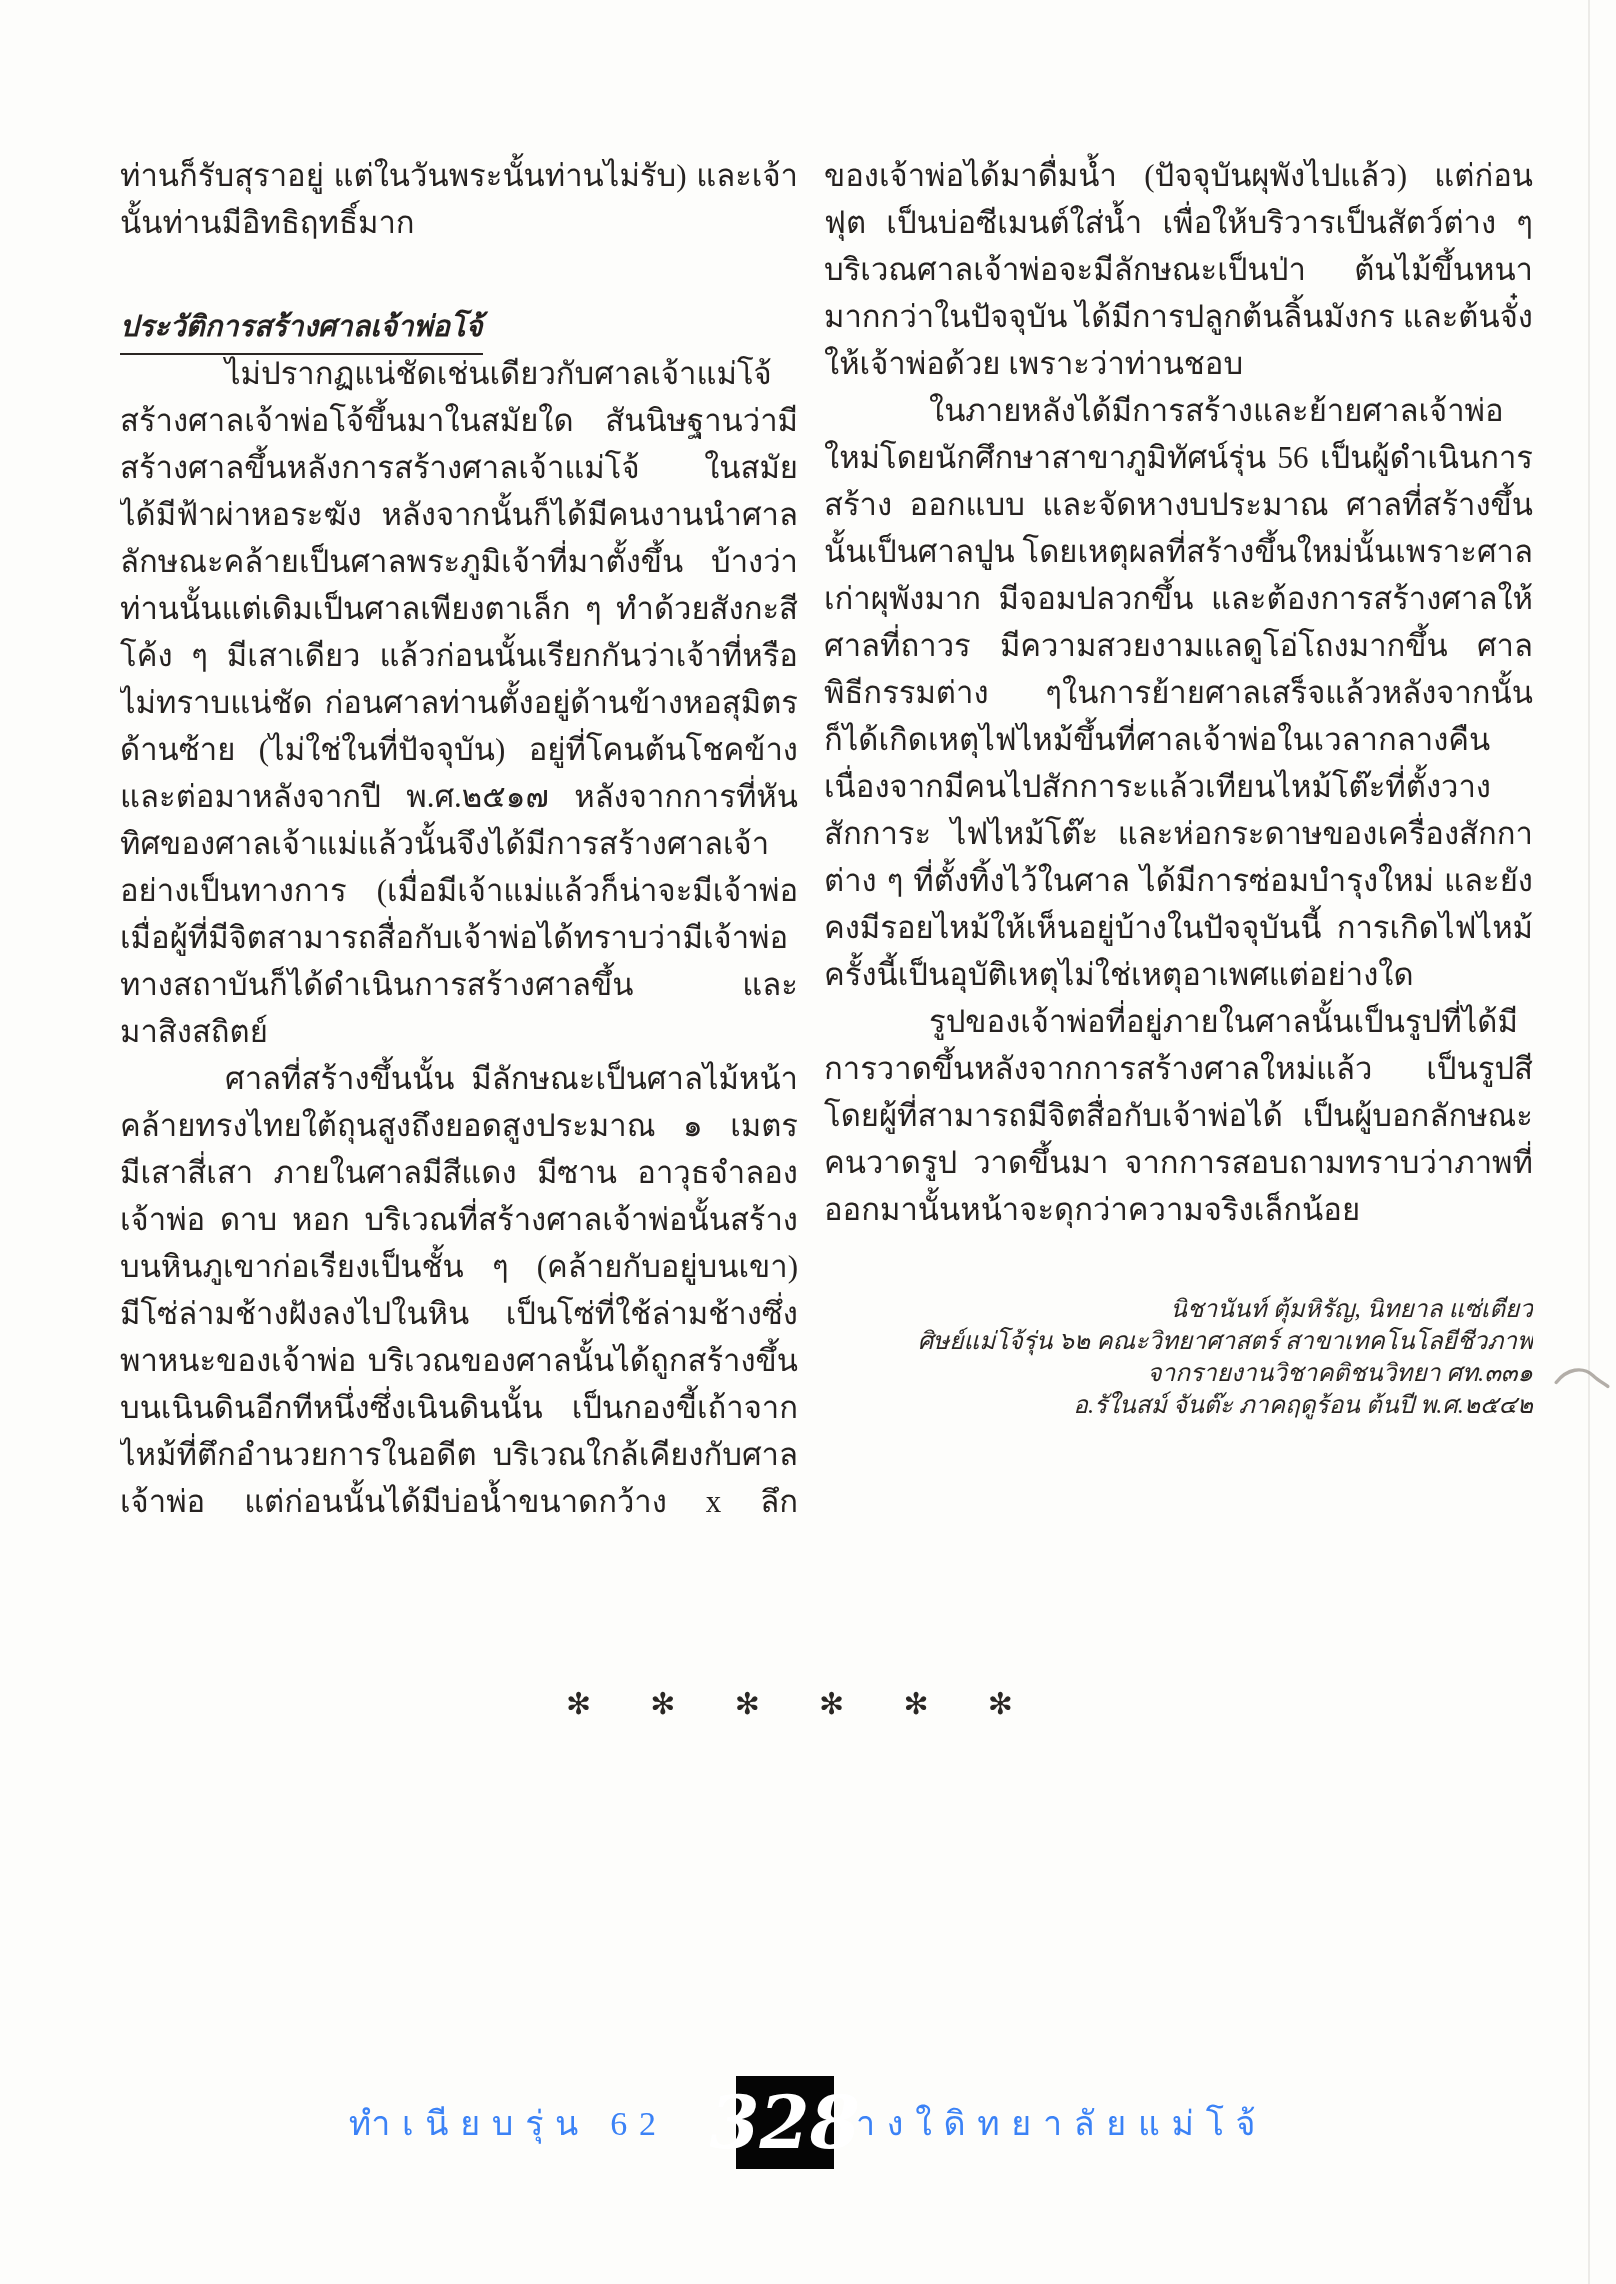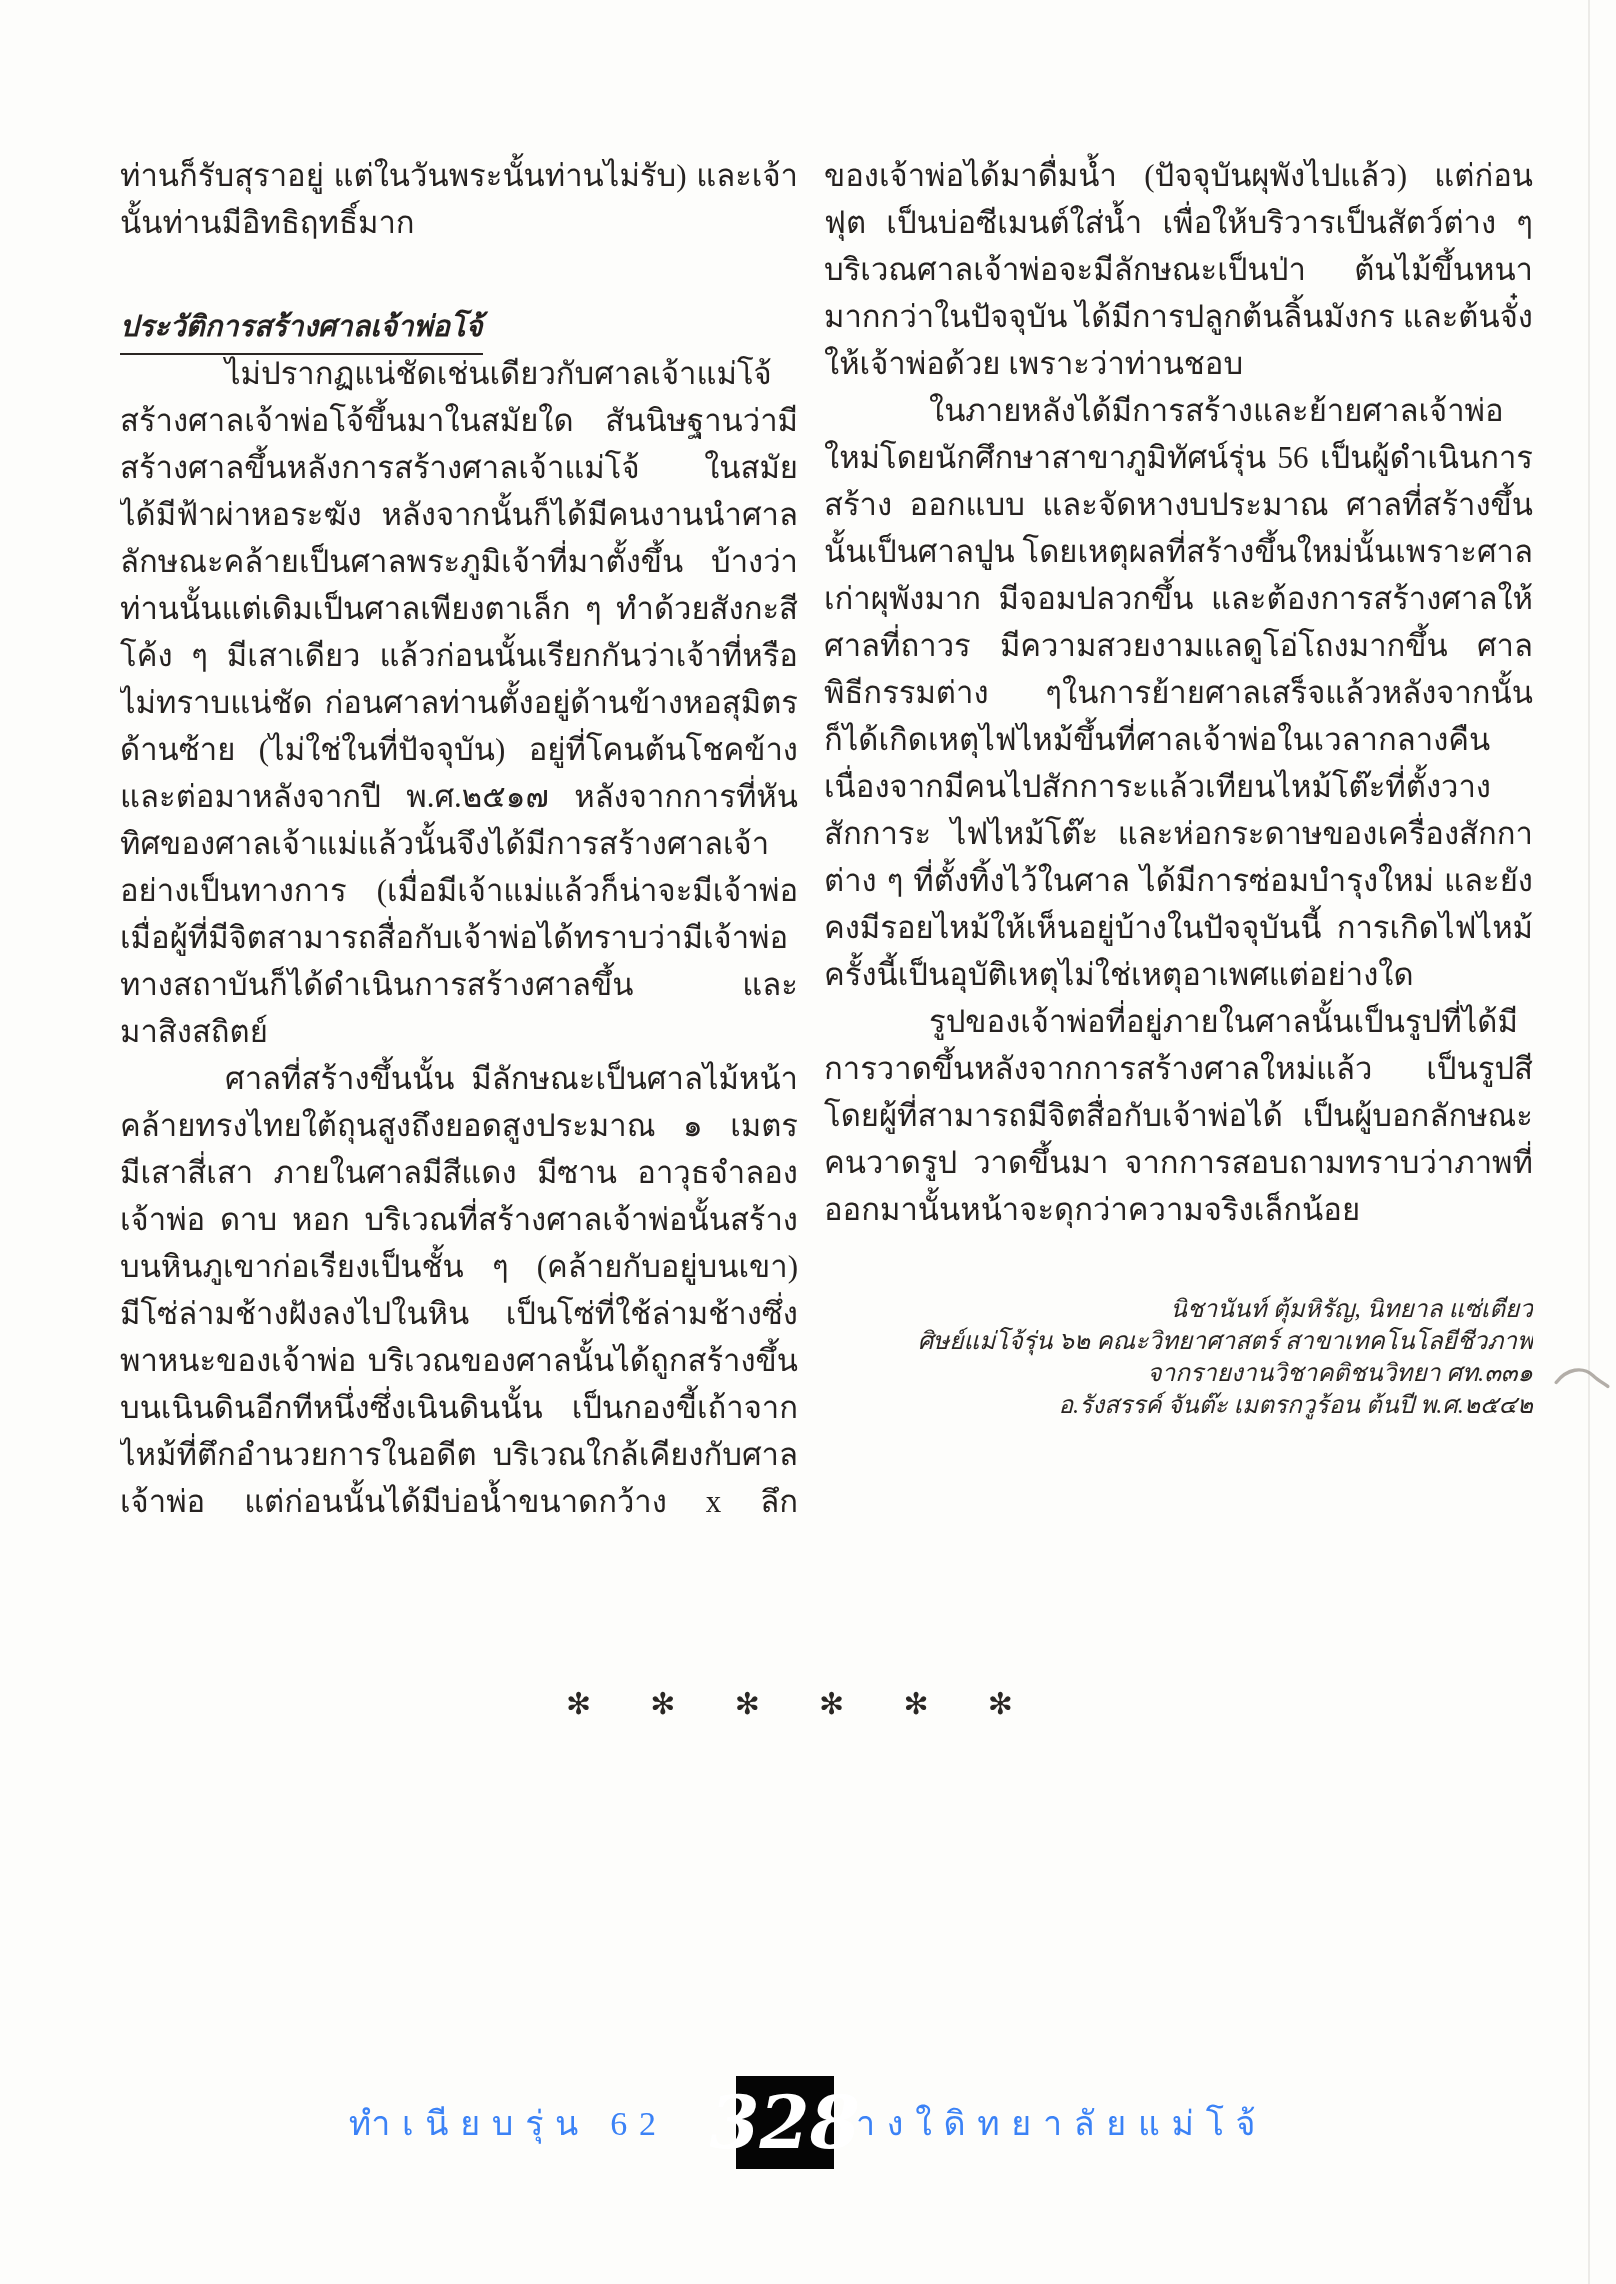--- a/index.html
+++ b/index.html
@@ -152,21 +152,21 @@
         <div>รูปของเจ้าพ่อที่อยู่ภายในศาลนั้นเป็นรูปที่ได้มี</div>
         <div>การวาดขึ้นหลังจากการสร้างศาลใหม่แล้ว เป็นรูปสีโปสเตอร์</div>
         <div>โดยผู้ที่สามารถมีจิตสื่อกับเจ้าพ่อได้  เป็นผู้บอกลักษณะให้</div>
         <div>คนวาดรูป  วาดขึ้นมา  จากการสอบถามทราบว่าภาพที่วาด</div>
         <div>ออกมานั้นหน้าจะดุกว่าความจริงเล็กน้อย</div>
       </div>
     <div class="attribution">
         <div>นิชานันท์  ตุ้มหิรัญ, นิทยาล  แซ่เตียว</div>
         <div>ศิษย์แม่โจ้รุ่น ๖๒ คณะวิทยาศาสตร์  สาขาเทคโนโลยีชีวภาพ</div>
         <div>จากรายงานวิชาคติชนวิทยา  ศท.๓๓๑</div>
-        <div>อ.รังสรรค์  จันต๊ะ เมตรกวูร้อน ต้นปี พ.ศ.๒๕๔๒</div>
+        <div>อ.รัในสม์  จันต๊ะ ภาคฤดูร้อน ต้นปี พ.ศ.๒๕๔๒</div>
       </div>
   </section>
 
   <div class="separator">
     <span>✻</span>
     <span>✻</span>
     <span>✻</span>
     <span>✻</span>
     <span>✻</span>
     <span>✻</span>

